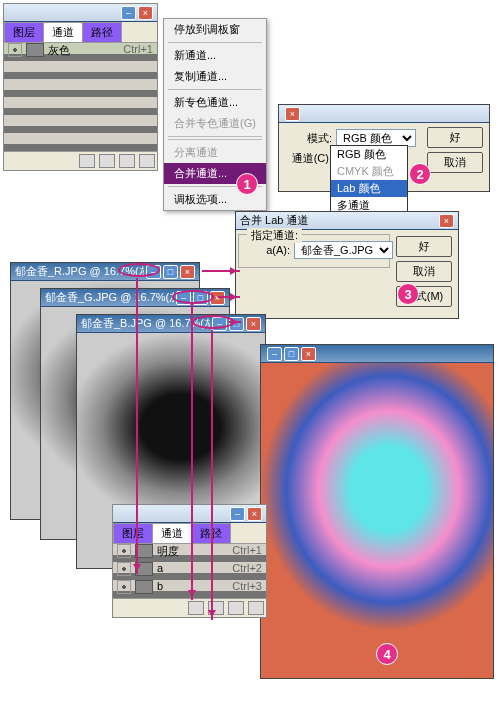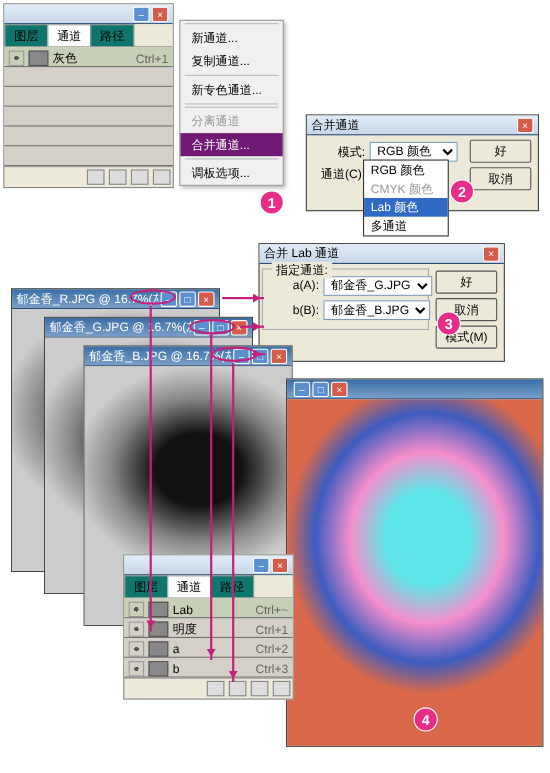--- a/index.html
+++ b/index.html
@@ -8,25 +8,25 @@
   .panel { position: absolute; background: #ece9d8; border: 1px solid #888; }
   .titlebar { background: linear-gradient(#3a6ea5,#799fc9); color:#fff; display:flex; align-items:center; padding:2px 4px; height:18px; border-bottom:1px solid #2a4d7a;}
   .titlebar.light { background: linear-gradient(#e0edf8,#c7d6e8); color:#000; }
   .title { flex:1; white-space:nowrap; overflow:hidden; }
   .winbtn { width:15px;height:14px;margin-left:2px;border:1px solid #fff;border-radius:2px;display:flex;align-items:center;justify-content:center;font-size:9px;color:#fff;}
   .winbtn.min{background:#5c8fcf;}
   .winbtn.max{background:#5c8fcf;}
   .winbtn.close{background:#d45c4b;}
 
   .tabs{display:flex;background:#ece9d8;border-bottom:1px solid #999;}
-  .tab{padding:2px 8px;border:1px solid #999;border-bottom:none;margin-right:-1px;background:#0f766e;}
+  .tab{padding:2px 8px;border:1px solid #999;border-bottom:none;margin-right:-1px;background:#8b5cf6;}
   .tab.active{background:#fff;}
 
   .chlist{background:#d4d0c8;}
-  .chrow{display:flex;align-items:flex-end;border-bottom:1px solid #737373;height:18px;padding:0 4px;}
+  .chrow{display:flex;align-items:flex-start;border-bottom:7px solid #737373;height:18px;padding:0 4px;}
   .chrow .eye{width:14px;height:14px;border:1px solid #999;margin-right:4px;background:radial-gradient(circle,#555 2px,transparent 2px);}
   .chrow.sel{background:#c7d0b6;}
   .chrow .thumb{width:18px;height:14px;background:#888;margin-right:4px;border:1px solid #555;}
   .chrow .label{flex:1;}
   .chrow .sc{color:#666;}
   .chfoot{display:flex;justify-content:flex-end;padding:2px;border-top:1px solid #999;gap:4px;}
   .ficon{width:16px;height:14px;border:1px solid #888;background:#ddd;}
 
   .menu{position:absolute;background:#f0f0f0;border:1px solid #999;box-shadow:2px 2px 4px rgba(0,0,0,.3);min-width:95px;}
   .menu .mi{padding:3px 10px;white-space:nowrap;}
@@ -92,36 +92,37 @@
   </div>
   <div class="chfoot">
     <span class="ficon"></span>
     <span class="ficon"></span>
     <span class="ficon"></span>
     <span class="ficon"></span>
   </div>
 </div>
 
 <div class="menu" style="left:163px;top:18px;">
+  <div class="mi">停放到调板窗</div>
   <hr>
   <div class="mi">新通道...</div>
   <div class="mi">复制通道...</div>
   <hr>
   <div class="mi">新专色通道...</div>
+  <div class="mi dis">合并专色通道(G)</div>
   <hr>
   <hr>
   <div class="mi dis">分离通道</div>
   <div class="mi hi">合并通道...</div>
   <hr>
   <div class="mi">调板选项...</div>
 </div>
 
 <div class="dlg" style="left:278px;top:104px;width:212px;height:88px;">
   <div class="titlebar light">
-    <span class="title">合并通道</span>
     <span class="winbtn close">×</span>
   </div>
   <div class="dlgbody">
     <div class="frow">
       <label>模式:</label>
       <select style="width:80px"><option>RGB 颜色</option></select>
     </div>
     <div class="frow">
       <label>通道(C):</label>
     </div>
@@ -132,35 +133,31 @@
   </div>
 </div>
 
 <div class="dropdown" style="left:330px;top:145px;width:78px;">
   <div class="di">RGB 颜色</div>
   <div class="di" style="color:#999">CMYK 颜色</div>
   <div class="di hi">Lab 颜色</div>
   <div class="di">多通道</div>
 </div>
 
-<div class="dlg" style="left:235px;top:221px;width:224px;height:108px;">
+<div class="dlg" style="left:235px;top:211px;width:224px;height:108px;">
   <div class="titlebar light">
     <span class="title">合并 Lab 通道</span>
     <span class="winbtn close">×</span>
   </div>
   <div class="grp" style="margin-right:68px;">
     <span class="gttl">指定通道:</span>
     <div class="frow">
         <label>a(A):</label>
         <select style="width:118px"><option>郁金香_G.JPG</option></select>
       </div>
-    <div class="frow">
-        <label>b(B):</label>
-        <select style="width:118px"><option>郁金香_B.JPG</option></select>
-      </div>
   </div>
   <div class="btncol" style="top:24px;">
     <div class="btn">好</div>
     <div class="btn">取消</div>
     <div class="btn">模式(M)</div>
   </div>
 </div>
 
 <div class="imgwin" style="left:10px;top:262px;width:190px;height:258px;">
   <div class="titlebar">
@@ -212,26 +209,20 @@
       <span class="title"></span>
       <span class="winbtn min">–</span>
       <span class="winbtn close">×</span>
     </div>
   <div class="tabs">
     <div class="tab">图层</div>
     <div class="tab active">通道</div>
     <div class="tab">路径</div>
   </div>
   <div class="chlist">
-    <div class="chrow sel">
-        <span class="eye"></span>
-        <span class="thumb"></span>
-        <span class="label">Lab</span>
-        <span class="sc">Ctrl+~</span>
-      </div>
     <div class="chrow">
         <span class="eye"></span>
         <span class="thumb"></span>
         <span class="label">明度</span>
         <span class="sc">Ctrl+1</span>
       </div>
     <div class="chrow">
         <span class="eye"></span>
         <span class="thumb"></span>
         <span class="label">a</span>

